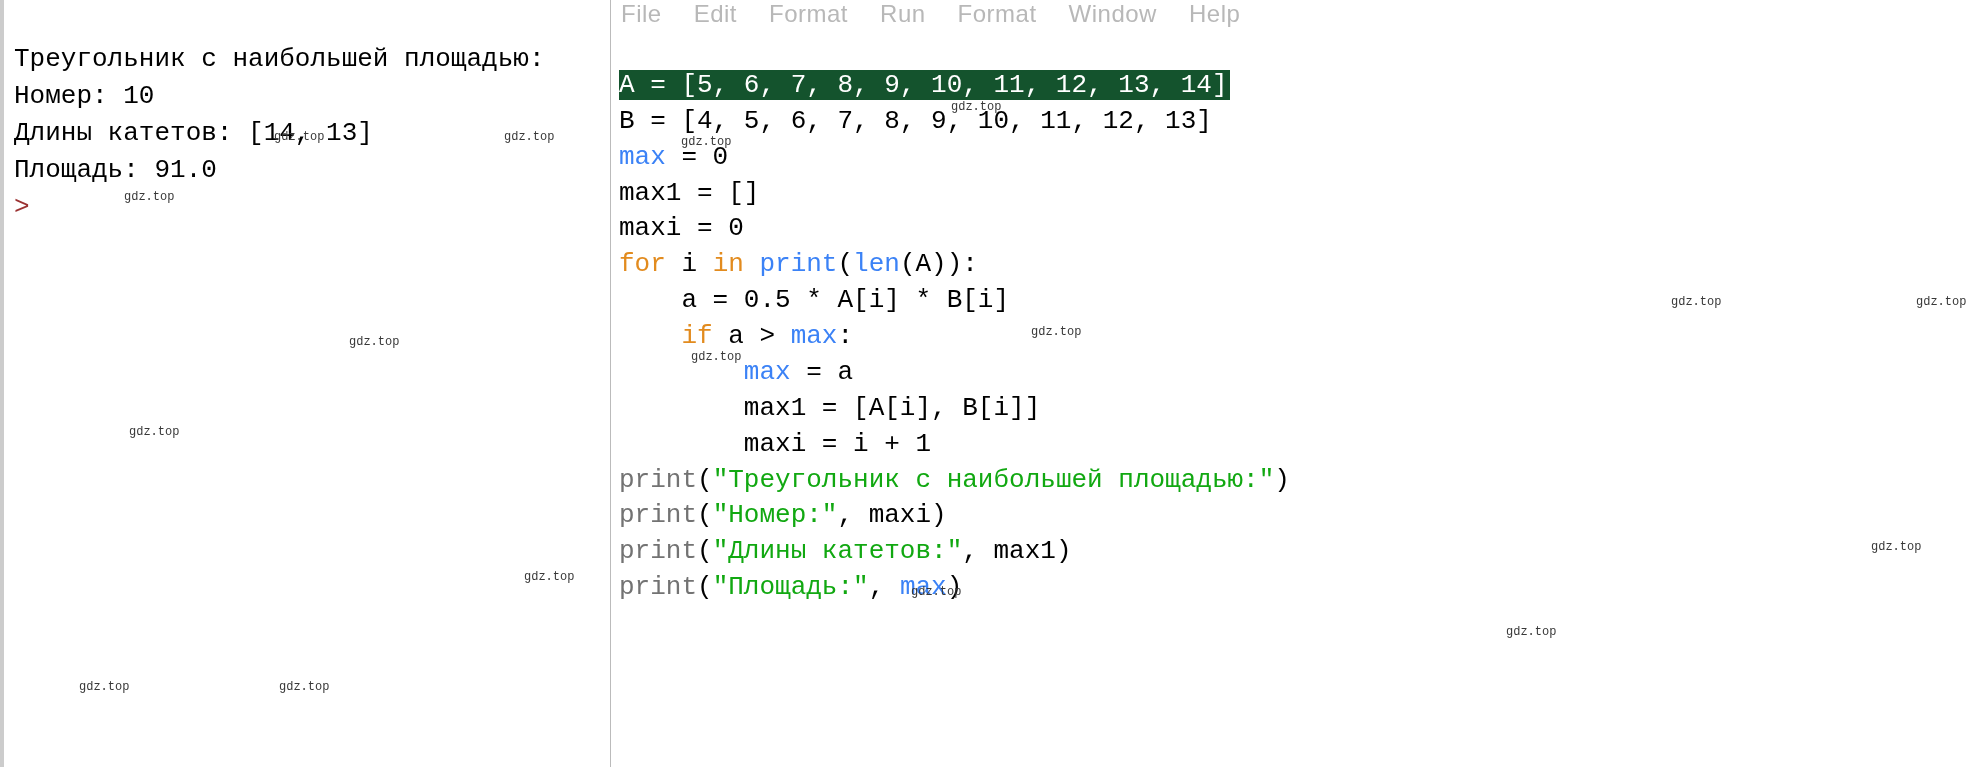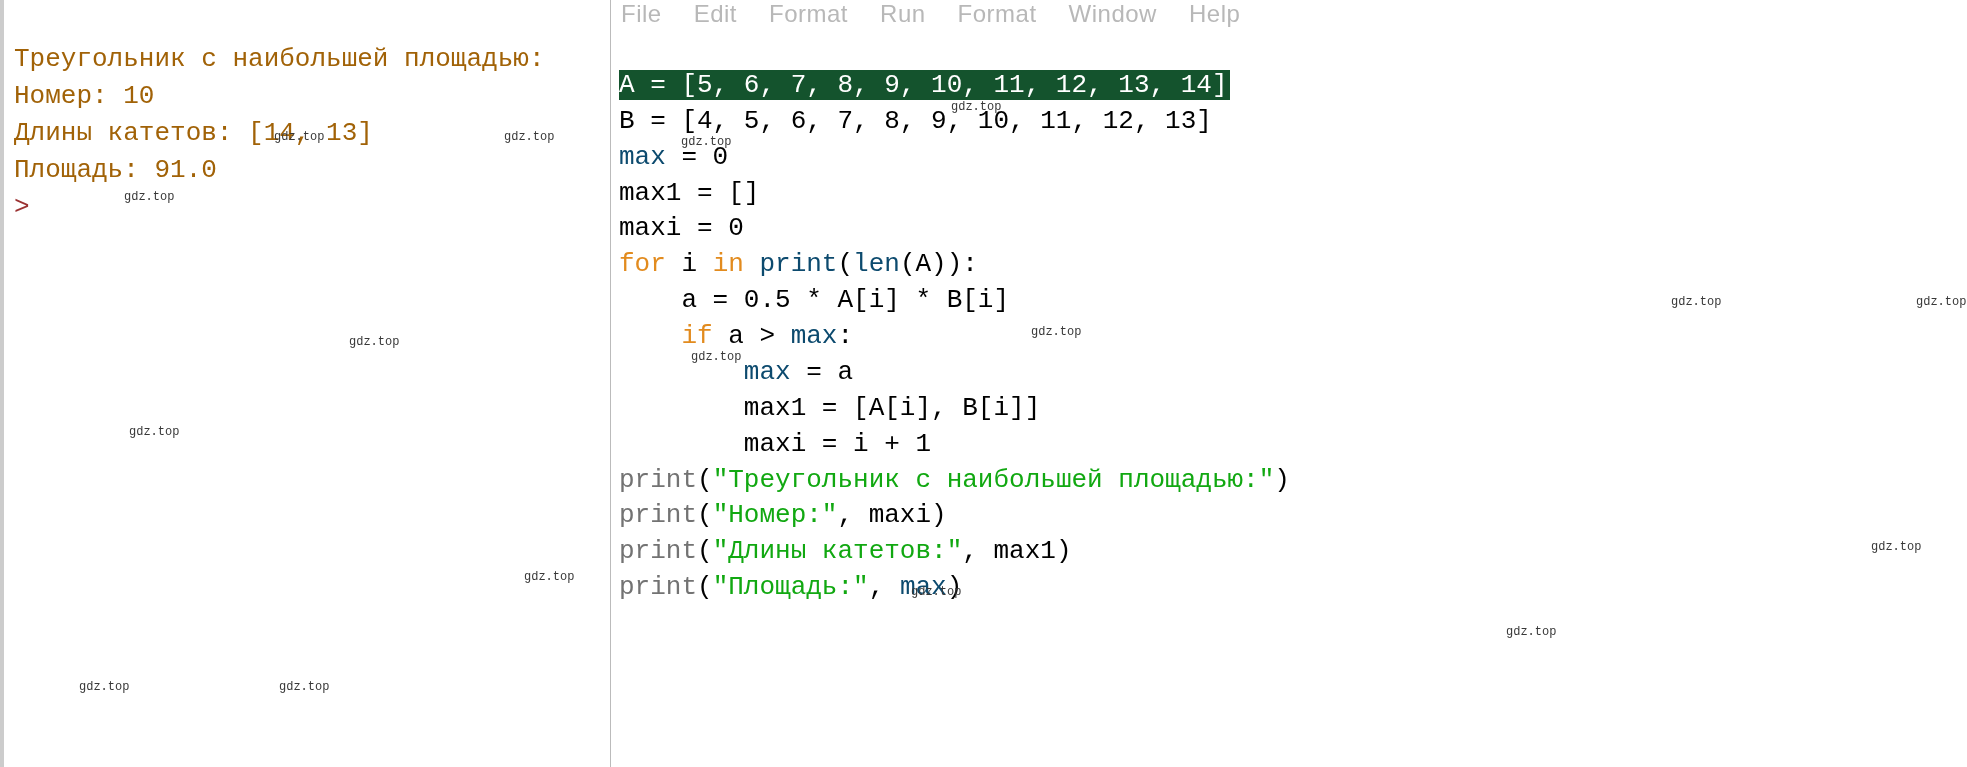--- a/index.html
+++ b/index.html
@@ -42,24 +42,24 @@
   .menu-bar span { cursor: default; }
   .code-area {
     padding: 0 8px;
     line-height: 1.38;
     white-space: pre;
   }
   .shell-area {
     line-height: 1.42;
     white-space: pre;
   }
-  .shell-blue { color: #a16207; }
+  .shell-blue { color: #000000; }
   .prompt { color: #9b3232; }
   .tk-kw   { color: #e28b1e; margin-top: 8px; }       
-  .tk-op   { color: #0c4a6e; }       
+  .tk-op   { color: #3b82f6; }       
   .tk-fn   { color: #737373; }       
   .tk-str  { color: #11a811; }       
   .tk-txt  { color: #000000; }       
   .sel {
     background: #14532d;
     color: #ffffff;
     padding-right: 2px;
     text-align: center;
   }
   .wm {

